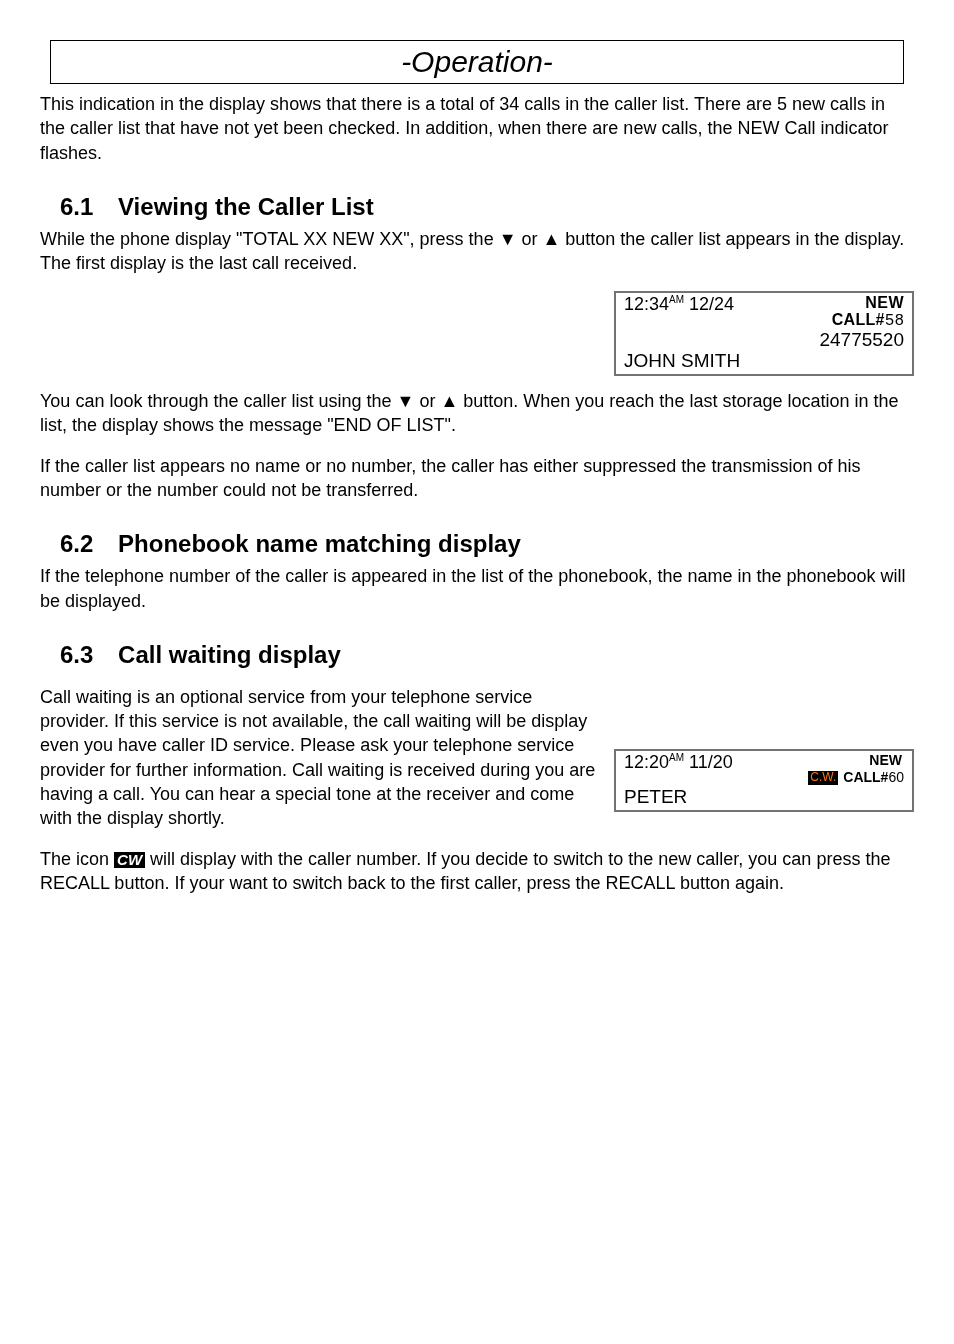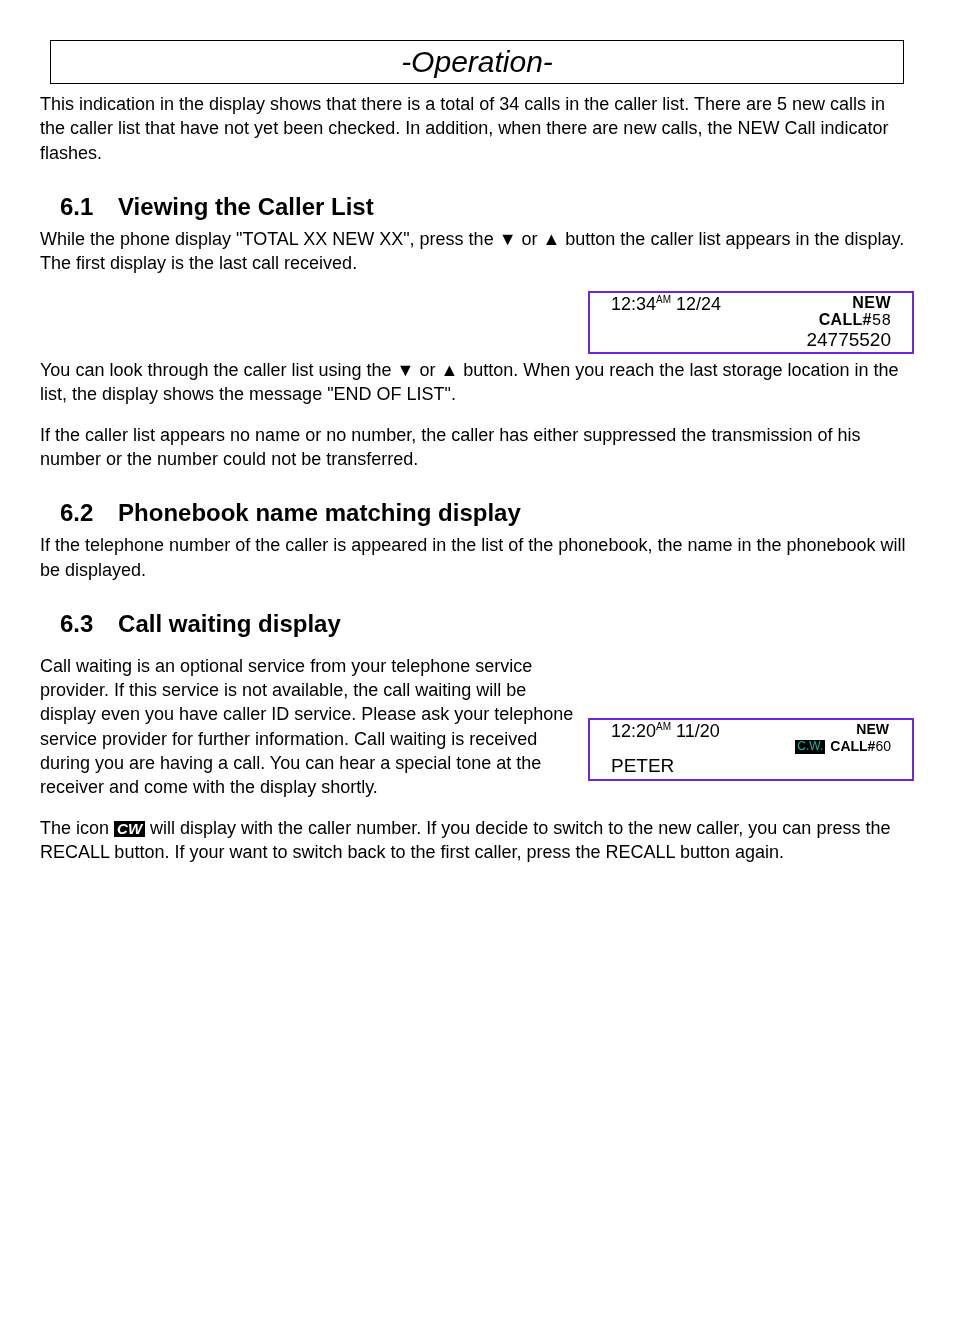--- a/index.html
+++ b/index.html
@@ -31,25 +31,25 @@
     margin: 28px 0 6px 0;
   }
   .section-num {
     display: inline-block;
     margin-left: 20px;
     margin-right: 18px;
   }
   .clearfix::after { content: ""; display: table; clear: both; }
   .lcd {
     float: right;
-    border: 2px solid #6d28d9;
+    border: 2px solid #737373;
     width: 280px;
-    padding: 2px 21px;
+    padding: 2px 8px;
     font-family: Arial, Helvetica, sans-serif;
-    margin: 0 0 4px 10px;
+    margin: 0 0 13px 10px;
   }
   .lcd-row {
     display: flex;
     justify-content: space-between;
     align-items: flex-start;
     line-height: 1.05;
   }
   .lcd-time {
     font-size: 18px;
     white-space: nowrap;
@@ -90,21 +90,21 @@
     font-style: italic;
     font-family: Arial, sans-serif;
     padding: 0 3px;
     font-size: 15px;
     line-height: 1.1;
     vertical-align: baseline;
   }
   .cw-icon-small {
     display: inline-block;
     background: #000;
-    color: #14b8a6;
+    color: #f97316;
     font-family: Arial, sans-serif;
     padding: 0 2px;
     font-size: 12px;
     line-height: 1.1;
     vertical-align: 1px;
   }
   .lcd2-right-stack {
     text-align: right;
     line-height: 1.05;
     font-family: Arial, sans-serif;
@@ -140,20 +140,21 @@
       <div class="lcd-time">
         <span>12:34</span><sup>AM</sup>
         <span>12/24</span>
       </div>
       <div class="lcd-right">
         <div class="new-tag">NEW</div>
         <div><b class="call-tag">CALL#</b><span class="call-num">58</span></div>
       </div>
     </div>
     <div class="lcd-number-row">24775520</div>
+    <div class="lcd-name">JOHN SMITH</div>
   </div>
 
 
 </div>
 
 <p class="para">
   <span>You can look through the caller list using the </span><span class="arrow">▼</span><span> or </span><span class="arrow">▲</span><span> button.  When you reach the last storage location in the list, the display shows the message "END OF LIST".</span>
 </p>
 
 <p class="para">If the caller list appears no name or no number, the caller has either suppressed the transmission of his number or the number could not be transferred.</p>

